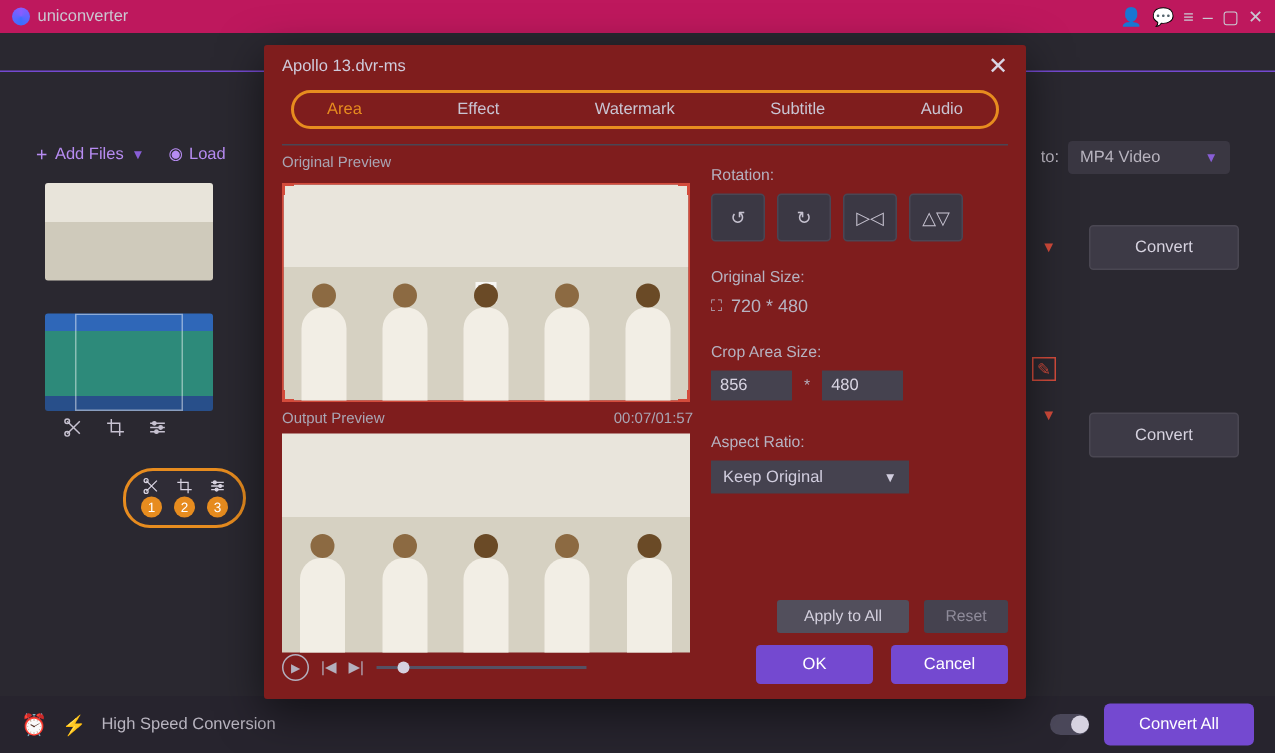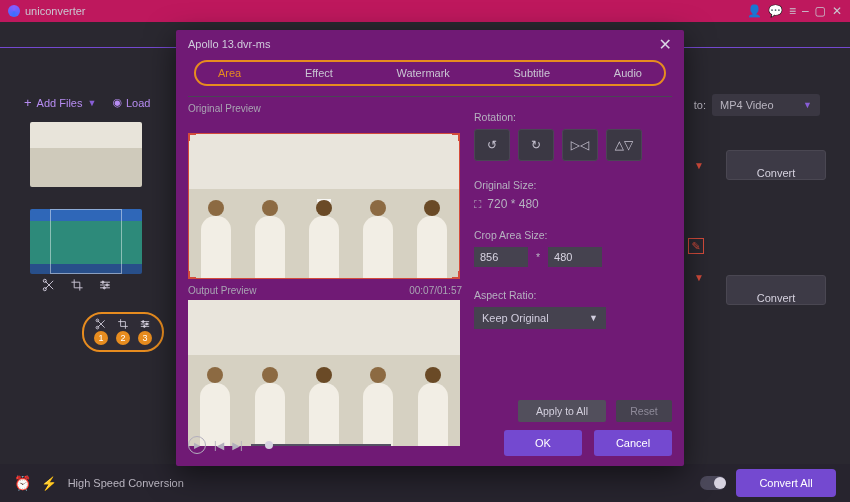--- a/index.html
+++ b/index.html
@@ -37,47 +37,47 @@
   .toolicons-row svg { width: 14px; height: 14px; stroke: #c7c2d1; fill: none; stroke-width: 1.4; }
 
   
   .edit-callout { position: absolute; left: 52px; top: 190px; width: 82px; height: 40px; border: 2px solid #e78c1f; border-radius: 20px 20px 20px 18px; background: #2f2c36; display: flex; align-items: flex-start; justify-content: space-around; padding: 4px 6px 0; }
   .edit-callout .col { display: flex; flex-direction: column; align-items: center; gap: 1px; }
   .edit-callout svg { width: 14px; height: 12px; stroke: #d9d4e2; fill: none; stroke-width: 1.4; }
   .edit-callout .num { width: 14px; height: 14px; border-radius: 50%; background: #e78c1f; color: #fff; font-size: 9px; display: flex; align-items: center; justify-content: center; }
 
   
   .convert-col { position: absolute; right: 24px; top: 150px; display: flex; flex-direction: column; gap: 95px; }
-  .convert-btn { width: 100px; height: 30px; background: #3d3a46; border: 1px solid #4a4752; color: #d6d2df; font-size: 11px; border-radius: 3px; display: flex; align-items: flex-end; justify-content: center; }
+  .convert-btn { width: 100px; height: 30px; background: #3d3a46; border: 1px solid #4a4752; color: #d6d2df; font-size: 11px; border-radius: 3px; display: flex; align-items: center; justify-content: center; }
   .fmt-caret { position: absolute; right: 146px; color: #d34b3b; font-size: 10px; }
   .fmt-caret.a { top: 160px; }
   .fmt-caret.b { top: 272px; }
   .fmt-x { position: absolute; right: 146px; top: 238px; width: 16px; height: 16px; border: 1.4px solid #d34b3b; color: #d34b3b; font-size: 11px; display: flex; align-items: center; justify-content: center; }
 
   
   .bottombar { position: absolute; left: 0; right: 0; bottom: 0; height: 38px; background: #27242e; display: flex; align-items: center; padding: 0 14px; gap: 10px; font-size: 11px; }
   .clock-icon { color: #c19ff5; font-size: 14px; }
   .bolt { color: #e78c1f; font-size: 13px; }
   .bottombar .spacer { flex: 1; }
   .toggle { width: 26px; height: 14px; border-radius: 8px; background: #4b485a; position: relative; }
   .toggle::after { content: ""; position: absolute; left: 14px; top: 1px; width: 12px; height: 12px; border-radius: 50%; background: #d7d3e1; }
   .convertall { width: 100px; height: 28px; background: #7449d0; color: #fff; font-size: 11px; border-radius: 4px; display: flex; align-items: center; justify-content: center; }
 
   
-  .modal { position: absolute; left: 176px; top: 30px; width: 508px; height: 436px; background: #701a75; box-shadow: 0 8px 30px rgba(0,0,0,.55); border-radius: 2px; }
+  .modal { position: absolute; left: 176px; top: 30px; width: 508px; height: 436px; background: #7f1d1d; box-shadow: 0 8px 30px rgba(0,0,0,.55); border-radius: 2px; }
   .modal-head { display: flex; align-items: center; justify-content: space-between; height: 28px; padding: 0 12px; font-size: 11px; color: #cfcbdb; }
   .close-x { font-size: 16px; color: #d9d5e4; }
   .tabrow { margin: 2px 18px 10px; border: 2px solid #e78c1f; border-radius: 16px; height: 26px; display: flex; align-items: center; justify-content: space-between; padding: 0 22px; font-size: 11px; }
   .tabrow .tab { color: #c9c5d3; }
   .tabrow .tab.active { color: #e78c1f; }
   .tab-underline { border-bottom: 1px solid #4a4654; margin: 0 12px 6px; }
 
   .modal-body { display: flex; padding: 0 12px; gap: 12px; }
   .left-col { width: 274px; }
-  .sec-label { font-size: 10px; color: #a9a5b3; margin: 0 0 19px; }
+  .sec-label { font-size: 10px; color: #a9a5b3; margin: 0 0 8px; }
   .preview { width: 272px; height: 146px; background: linear-gradient(#e9e5dc 0 38%, #d6d1c2 38% 100%); position: relative; }
   .preview.orig { border: 1.4px solid #d34b3b; }
   .corner { position: absolute; width: 8px; height: 8px; border: 2px solid #d34b3b; }
   .corner.tl { top: -1px; left: -1px; border-right: none; border-bottom: none; }
   .corner.tr { top: -1px; right: -1px; border-left: none; border-bottom: none; }
   .corner.bl { bottom: -1px; left: -1px; border-right: none; border-top: none; }
   .corner.br { bottom: -1px; right: -1px; border-left: none; border-top: none; }
   .center-handle { position: absolute; left: 50%; top: 50%; transform: translate(-50%,-50%); width: 14px; height: 14px; background: rgba(255,255,255,.82); display: grid; grid-template: repeat(2,1fr)/repeat(2,1fr); gap: 1px; padding: 2px; }
   .center-handle span { background: rgba(0,0,0,.3); }
   .people { position: absolute; left: 0; right: 0; bottom: 0; top: 38%; display: flex; align-items: flex-end; justify-content: space-around; }

